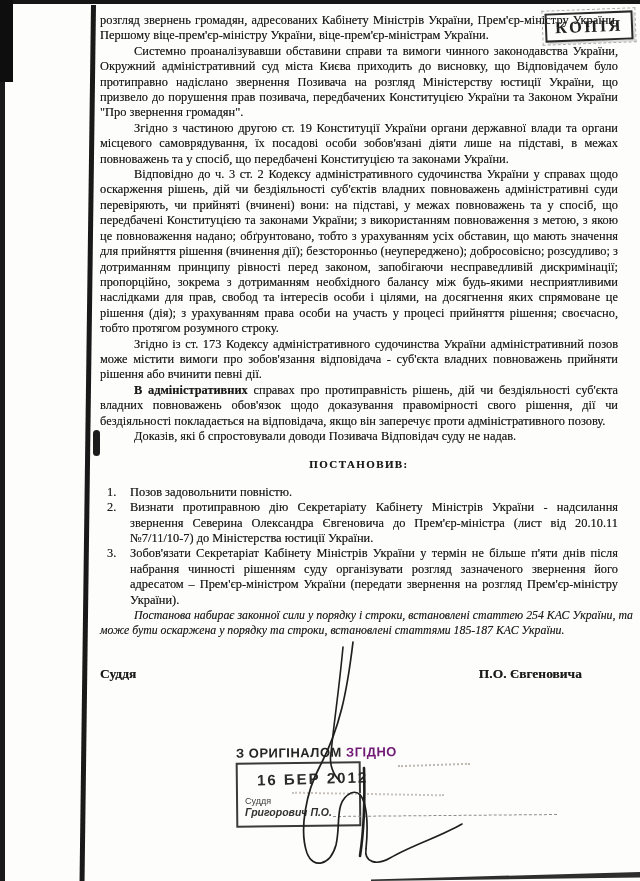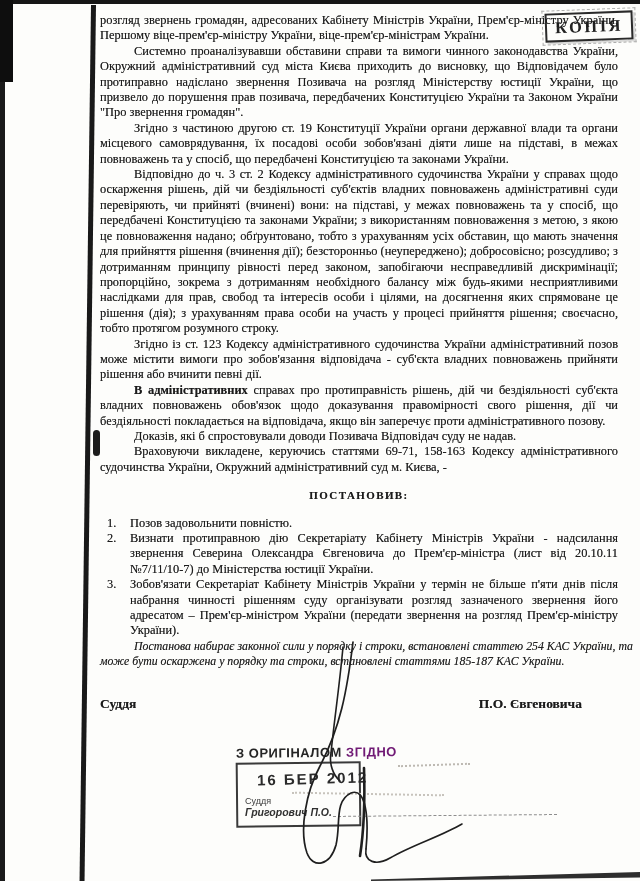--- a/index.html
+++ b/index.html
@@ -70,24 +70,23 @@
 
   <div class="copy-stamp">
     <span>КОПІЯ</span>
   </div>
 
   <div class="content">
     <p class="no-indent"><span>розгляд звернень громадян, адресованих Кабінету Міністрів України, Прем'єр-міністру України, Першому віце-прем'єр-міністру України, віце-прем'єр-міністрам України.</span></p>
     <p><span>Системно проаналізувавши обставини справи та вимоги чинного законодавства України, Окружний адміністративний суд міста Києва приходить до висновку, що Відповідачем було протиправно надіслано звернення Позивача на розгляд Міністерству юстиції України, що призвело до порушення прав позивача, передбачених Конституцією України та Законом України "Про звернення громадян".</span></p>
     <p><span>Згідно з частиною другою ст. 19 Конституції України органи державної влади та органи місцевого самоврядування, їх посадові особи зобов'язані діяти лише на підставі, в межах повноважень та у спосіб, що передбачені Конституцією та законами України.</span></p>
     <p><span>Відповідно до ч. 3 ст. 2 Кодексу адміністративного судочинства України у справах щодо оскарження рішень, дій чи бездіяльності суб'єктів владних повноважень адміністративні суди перевіряють, чи прийняті (вчинені) вони: на підставі, у межах повноважень та у спосіб, що передбачені Конституцією та законами України; з використанням повноваження з метою, з якою це повноваження надано; обґрунтовано, тобто з урахуванням усіх обставин, що мають значення для прийняття рішення (вчинення дії); безсторонньо (неупереджено); добросовісно; розсудливо; з дотриманням принципу рівності перед законом, запобігаючи несправедливій дискримінації; пропорційно, зокрема з дотриманням необхідного балансу між будь-якими несприятливими наслідками для прав, свобод та інтересів особи і цілями, на досягнення яких спрямоване це рішення (дія); з урахуванням права особи на участь у процесі прийняття рішення; своєчасно, тобто протягом розумного строку.</span></p>
-    <p><span>Згідно із ст. 123 Кодексу адміністративного судочинства України адміністративний позов може містити вимоги про зобов'язання відповідача - суб'єкта владних повноважень прийняти рішення або вчинити певні дії.</span></p>
+    <p><span>Згідно із ст. 173 Кодексу адміністративного судочинства України адміністративний позов може містити вимоги про зобов'язання відповідача - суб'єкта владних повноважень прийняти рішення або вчинити певні дії.</span></p>
     <p><span class="b">В адміністративних</span><span> справах про протиправність рішень, дій чи бездіяльності суб'єкта владних повноважень обов'язок щодо доказування правомірності свого рішення, дії чи бездіяльності покладається на відповідача, якщо він заперечує проти адміністративного позову.</span></p>
     <p><span>Доказів, які б спростовували доводи Позивача Відповідач суду не надав.</span></p>
-    <p><span>Враховуючи викладене, керуючись статтями 69-71, 158-163 Кодексу адміністративного судочинства України, Окружний адміністративний суд м. Києва, -</span></p>
 
     <div class="heading">ПОСТАНОВИВ:</div>
 
     <ol class="resolution">
       <li>Позов задовольнити повністю.</li>
       <li>Визнати протиправною дію Секретаріату Кабінету Міністрів України - надсилання звернення Северина Олександра Євгеновича до Прем'єр-міністра (лист від 20.10.11 №7/11/10-7) до Міністерства юстиції України.</li>
       <li>Зобов'язати Секретаріат Кабінету Міністрів України у термін не більше п'яти днів після набрання чинності рішенням суду організувати розгляд зазначеного звернення його адресатом – Прем'єр-міністром України (передати звернення на розгляд Прем'єр-міністру України).</li>
     </ol>
 
     <p class="note">Постанова набирає законної сили у порядку і строки, встановлені статтею 254 КАС України, та може бути оскаржена у порядку та строки, встановлені статтями 185-187 КАС України.</p>

